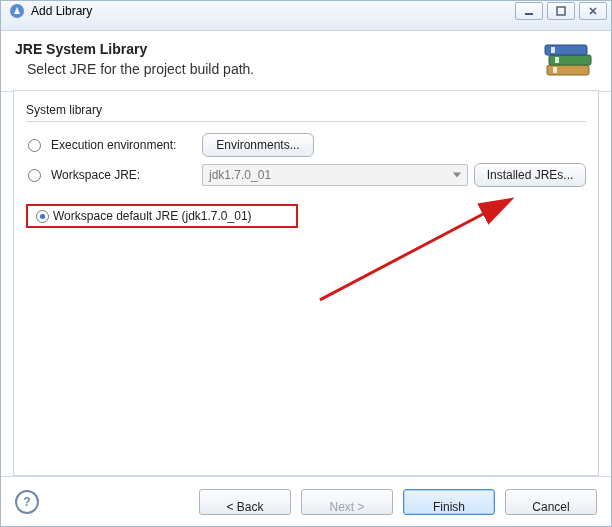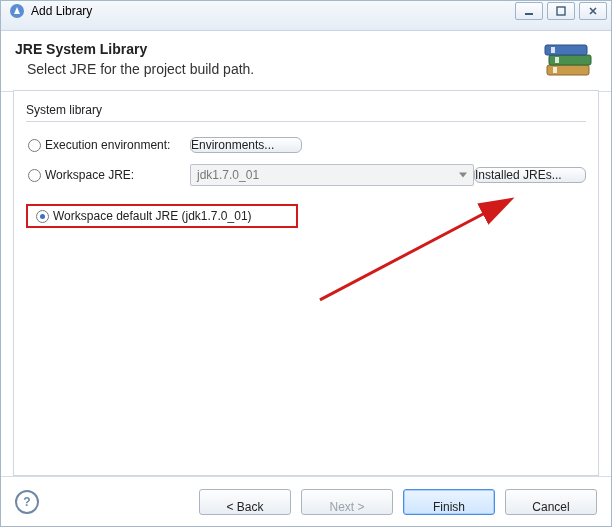--- a/index.html
+++ b/index.html
@@ -39,42 +39,42 @@
   }
   .content {
     position:absolute; top:89px; left:12px; right:12px; bottom:50px;
     border:1px solid #cfd6df; background:#fff;
   }
   .group {
     margin:12px 12px 0 12px;
   }
   .group-title { font-size:12px; margin-bottom:4px; }
   .group-line { border-top:1px solid #cfd6df; margin-bottom:10px; }
-  .row { display:flex; align-items:center; height:26px; margin:4px 0; }
+  .row { display:flex; align-items:center; height:26px; margin:4px 0; gap:6px; }
   .radio {
     width:13px; height:13px; border:1px solid #7a7a7a; border-radius:50%;
     margin:0 4px 0 2px; display:inline-flex; align-items:center; justify-content:center;
     background:#fff;
   }
   .radio.checked::after { content:""; width:5px; height:5px; background:#3a72c8; border-radius:50%; display:block; }
   .rlabel { width:145px; }
   .combo {
     flex:1; height:22px; border:1px solid #b9c2cd; background:#f3f3f3;
     color:#777; display:flex; align-items:center; padding:0 6px; border-radius:2px;
     position:relative;
   }
   .combo .chev {
     position:absolute; right:6px; top:50%; transform:translateY(-50%);
     width:0; height:0; border-left:4px solid transparent; border-right:4px solid transparent;
     border-top:5px solid #888;
   }
   .sidebtn {
-    width:112px; height:16px; border:1px solid #acb4bf; border-radius:6px;
+    width:112px; height:24px; border:1px solid #acb4bf; border-radius:6px;
     background:linear-gradient(#fefefe,#e9eef4); cursor:default;
-    display:flex; align-items:center; justify-content:flex-start;
+    display:flex; align-items:center; justify-content:center;
   }
   .highlight-box {
     border:2px solid #d11b1b;
     position:relative;
   }
   .highlight-row {
     display:flex; align-items:center; height:24px; padding:0 6px; margin:16px 0 0 0;
     width:272px;
   }
   .footer {

